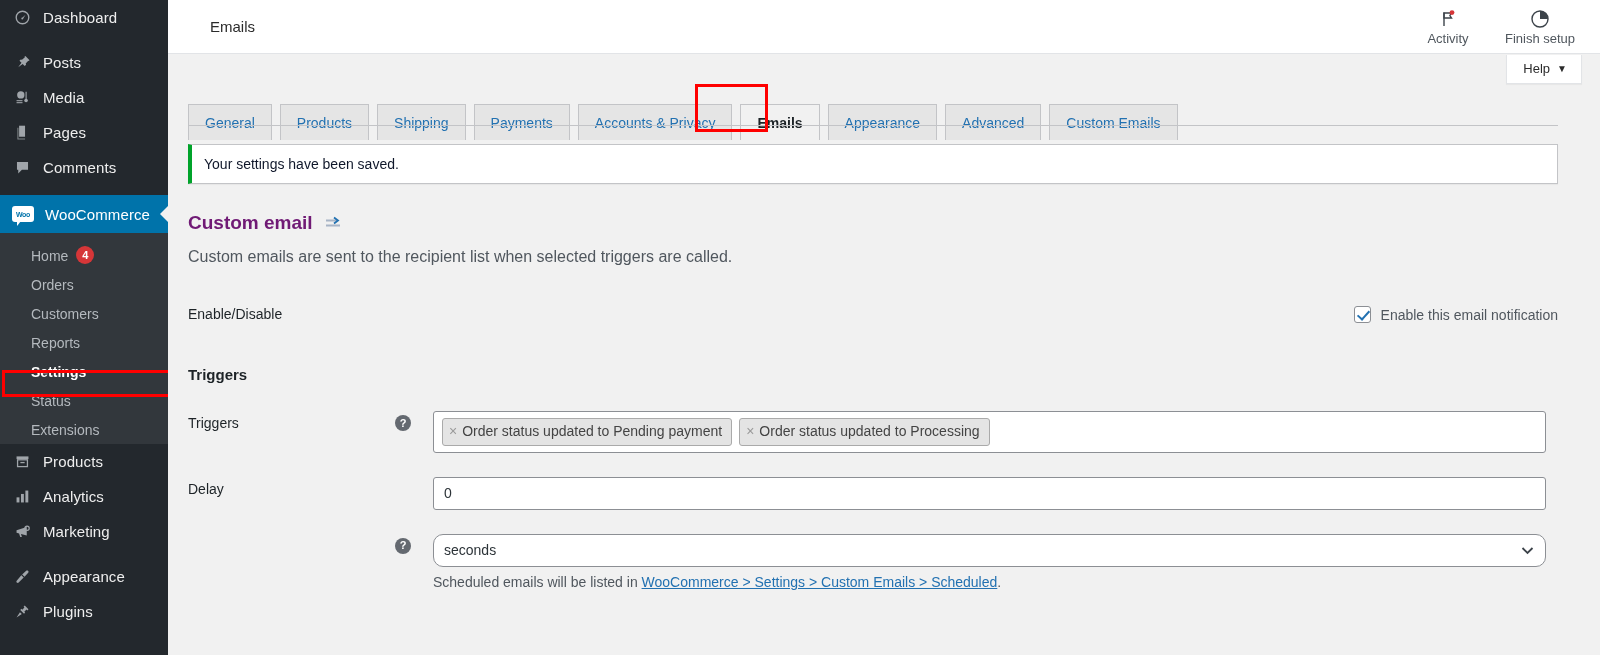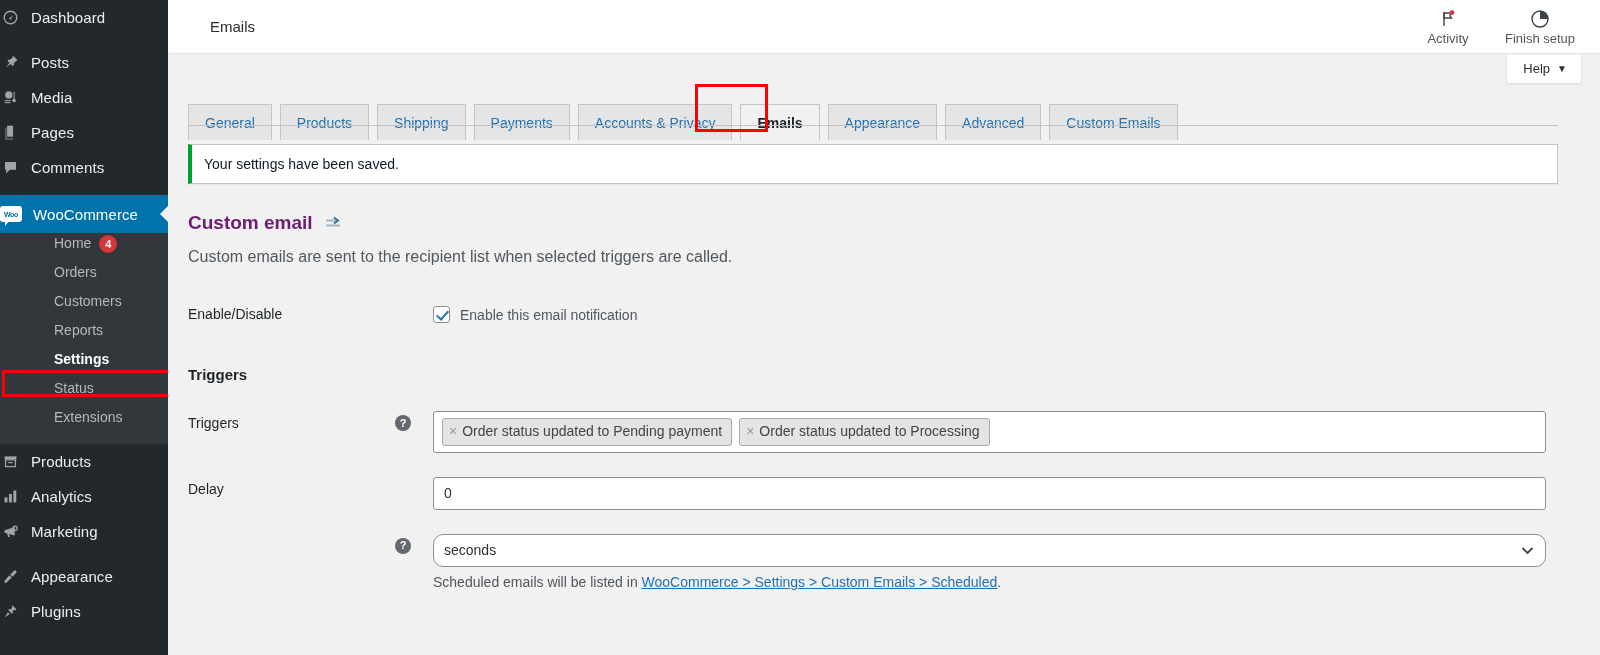--- a/index.html
+++ b/index.html
@@ -11,21 +11,21 @@
   }
   .app { position: relative; width: 1600px; height: 655px; display: flex; }
 
   
   .sidebar {
     width: 168px; height: 655px; background: #23282d;
     flex: 0 0 168px; position: relative; overflow: hidden;
   }
   .menu-item {
     display: flex; align-items: center; height: 35px;
-    color: #eee; font-size: 15px;
+    padding-left: 12px; color: #eee; font-size: 15px;
     position: relative;
   }
   .menu-item .mi-label { margin-left: 11px; white-space: nowrap; letter-spacing: .1px; }
   .menu-item .mi-icon {
     width: 20px; height: 20px; display: flex; align-items: center;
     justify-content: center; color: #a0a5aa; flex: 0 0 20px;
   }
   .menu-item .mi-icon svg { display: block; }
   .menu-sep { height: 10px; }
 
@@ -45,24 +45,23 @@
   }
   .woo-logo span { font-size: 7px; color: #0073aa; font-weight: bold; letter-spacing: -.3px; }
   .woo-logo::after {
     content: ""; position: absolute; bottom: -4px; left: 5px;
     border-style: solid; border-width: 5px 4px 0 0;
     border-color: #fff transparent transparent transparent;
   }
 
   .submenu { background: #32373c; padding: 2px 0 6px 0; }
   .submenu-item {
-    display: flex; align-items: flex-start; height: 29px;
-    padding-left: 14px; color: #b4b9be; font-size: 14px;
+    display: flex; align-items: flex-end; height: 29px;
+    padding-left: 31px; color: #b4b9be; font-size: 14px;
     position: relative;
-    margin-left: 40px;
   }
   .submenu-item.current { color: #fff; font-weight: bold; }
   .badge-count {
     display: inline-flex; align-items: center; justify-content: center;
     min-width: 18px; height: 18px; border-radius: 9px;
     background: #d63638; color: #fff; font-size: 11px;
     font-weight: bold; margin-left: 8px; padding: 0 5px;
   }
   .red-outline-settings {
     position: absolute; left: 2px; top: 370px; width: 171px; height: 27px;
@@ -131,21 +130,21 @@
   .form-table td { padding: 12px 0; vertical-align: top; }
 
   .th-inner { display: flex; align-items: center; justify-content: space-between; padding-right: 12px; }
   .help-tip {
     width: 16px; height: 16px; border-radius: 50%; background: #646970;
     color: #fff; font-size: 11px; font-weight: bold;
     display: inline-flex; align-items: center; justify-content: center;
     flex: 0 0 16px; line-height: 1;
   }
 
-  .cb-row { display: flex; align-items: center; gap: 10px; padding-top: 4px; }
+  .cb-row { display: flex; align-items: center; gap: 10px; padding-top: 4px; justify-content: flex-end; }
   .cb {
     width: 17px; height: 17px; border: 1px solid #8c8f94; border-radius: 3px;
     background: #fff; position: relative; flex: 0 0 17px;
   }
   .cb::after {
     content: ""; position: absolute; left: 5px; top: 1px;
     width: 5px; height: 10px; border: solid #2271b1;
     border-width: 0 2px 2px 0; transform: rotate(42deg);
   }
   .cb-label { font-size: 14px; color: #50575e; }

